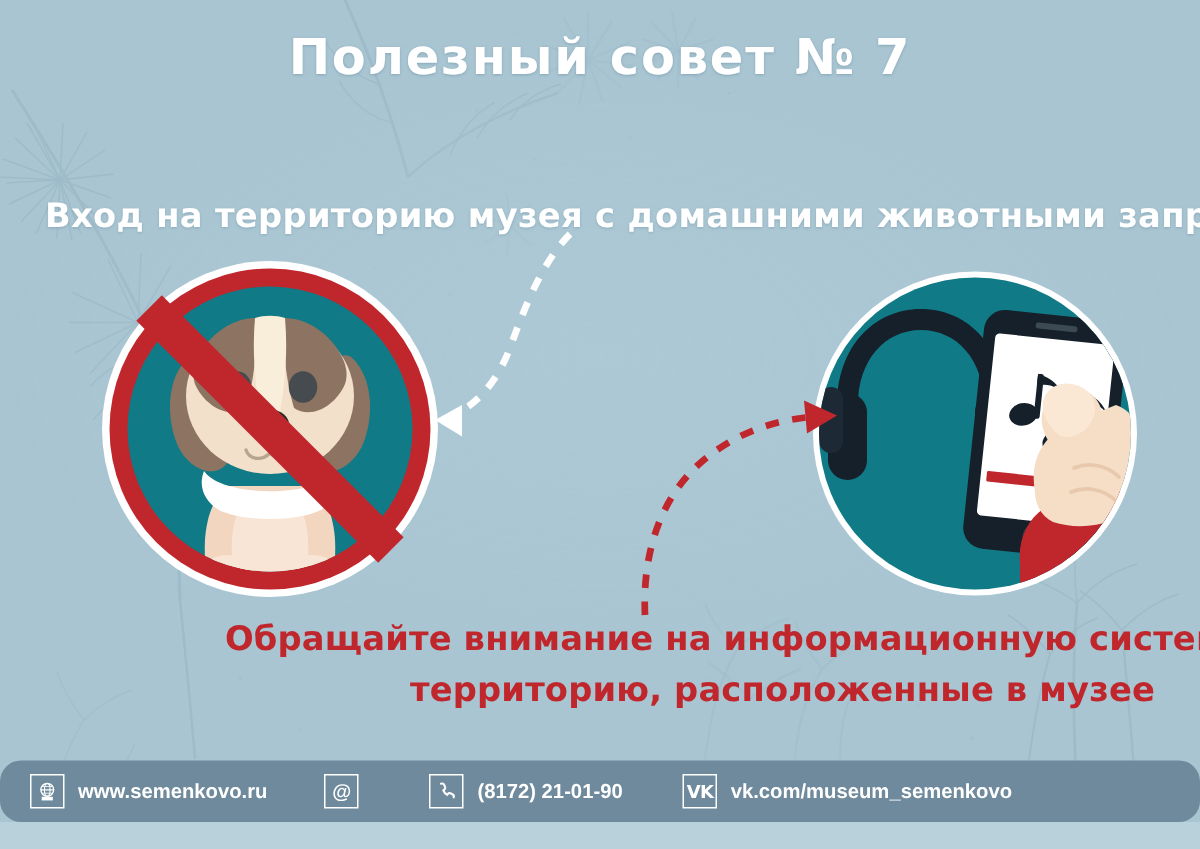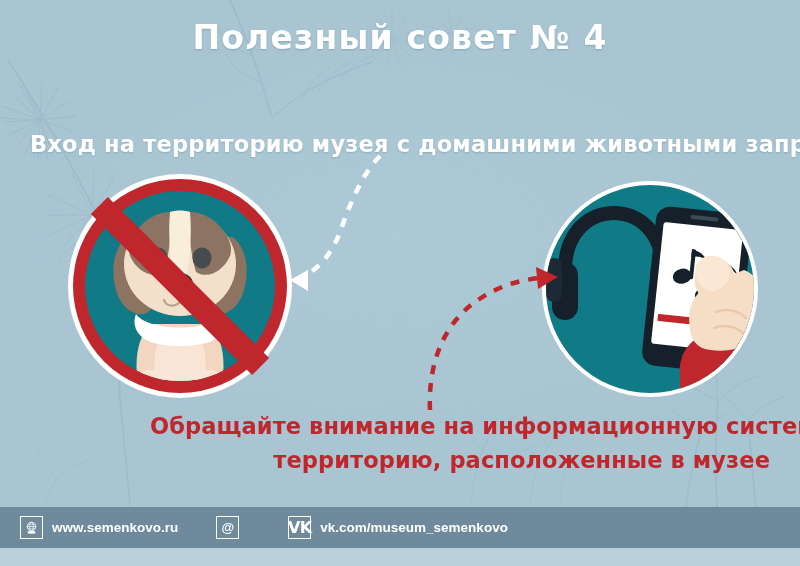--- a/index.html
+++ b/index.html
@@ -65,21 +65,21 @@
   #dog-illus{left:52px;top:172px;width:256px;height:228px;}
   #audio-illus{left:530px;top:178px;width:240px;height:222px;}
   
   .arrow-svg{position:absolute;pointer-events:none;}
   #arrow-white{left:268px;top:150px;width:150px;height:150px;}
   #arrow-red{left:400px;top:258px;width:180px;height:160px;}
   
   .footer-bar{
     position:absolute;left:0;right:0;top:507px;height:41px;
     background:#6e8a9c;
-    display:flex;align-items:center;
+    display:flex;align-items:center;border-radius:14px;
   }
   .footer-strip{
     position:absolute;left:0;right:0;top:548px;height:18px;
     background:#b9d1da;
   }
   .contact{
     display:flex;align-items:center;
     color:#ffffff;
     font-size:13.5px;font-weight:bold;
     white-space:nowrap;
@@ -89,21 +89,21 @@
     border:1.5px solid #ffffff;
     display:flex;align-items:center;justify-content:center;
     margin-right:9px;flex:none;
   }
   .contact-icon svg{display:block;}
   .contact-icon .at{
     font-size:13px;font-weight:bold;color:#fff;line-height:1;
     font-family:"Liberation Sans",sans-serif;
   }
   .contact-icon .vk{
-    font-size:16px;font-weight:bold;color:#fff;line-height:1;
+    font-size:12px;font-weight:bold;color:#fff;line-height:1;
     font-family:"DejaVu Sans",sans-serif;letter-spacing:-.5px;
   }
   #c-www{margin-left:20px;}
   #c-mail{margin-left:38px;}
   #c-phone{margin-left:38px;}
   #c-vk{margin-left:40px;}
 </style>
 </head>
 <body>
 
@@ -264,21 +264,21 @@
           <circle cx="300" cy="196" r="1.1"></circle>
         <circle cx="612" cy="470" r="1"></circle>
           <circle cx="648" cy="492" r="1.1"></circle>
         <circle cx="160" cy="452" r="1"></circle>
           <circle cx="200" cy="486" r="1"></circle>
       </g>
     </g>
   </svg>
   <div class="bg-vignette"></div>
 
-  <div class="title">Полезный совет № 4</div>
+  <div class="title">Полезный совет № 7</div>
 
   <div class="headline">Вход на территорию музея с домашними животными запрещён</div>
 
   <svg class="illus" id="dog-illus" viewBox="0 0 256 228" aria-hidden="true">
     <defs>
       <clipPath id="tealClip">
           <circle cx="128" cy="114" r="95"></circle>
         </clipPath>
     </defs>
 
@@ -408,20 +408,28 @@
       </span>
       <span>www.semenkovo.ru</span>
     </div>
 
     <div class="contact" id="c-mail">
       <span class="contact-icon">
         <span class="at">@</span>
       </span>
     </div>
 
+    <div class="contact" id="c-phone">
+      <span class="contact-icon">
+        <svg width="13" height="13" viewBox="0 0 14 14">
+          <path d="M3.2,1.6 C4.4,1.2 5.2,1.6 5.6,2.6 L6.2,4.1 C6.5,4.9 6.3,5.4 5.6,5.9 L4.9,6.4 C5.4,7.8 6.3,8.9 7.7,9.6 L8.2,8.9 C8.7,8.2 9.2,8.1 10,8.4 L11.4,9.1 C12.4,9.5 12.7,10.3 12.3,11.4" fill="none" stroke="#ffffff" stroke-width="1.5" stroke-linecap="round"></path>
+        </svg>
+      </span>
+      <span>(8172) 21-01-90</span>
+    </div>
 
     <div class="contact" id="c-vk">
       <span class="contact-icon">
         <span class="vk">VK</span>
       </span>
       <span>vk.com/museum_semenkovo</span>
     </div>
 
   </div>
   <div class="footer-strip"></div>

